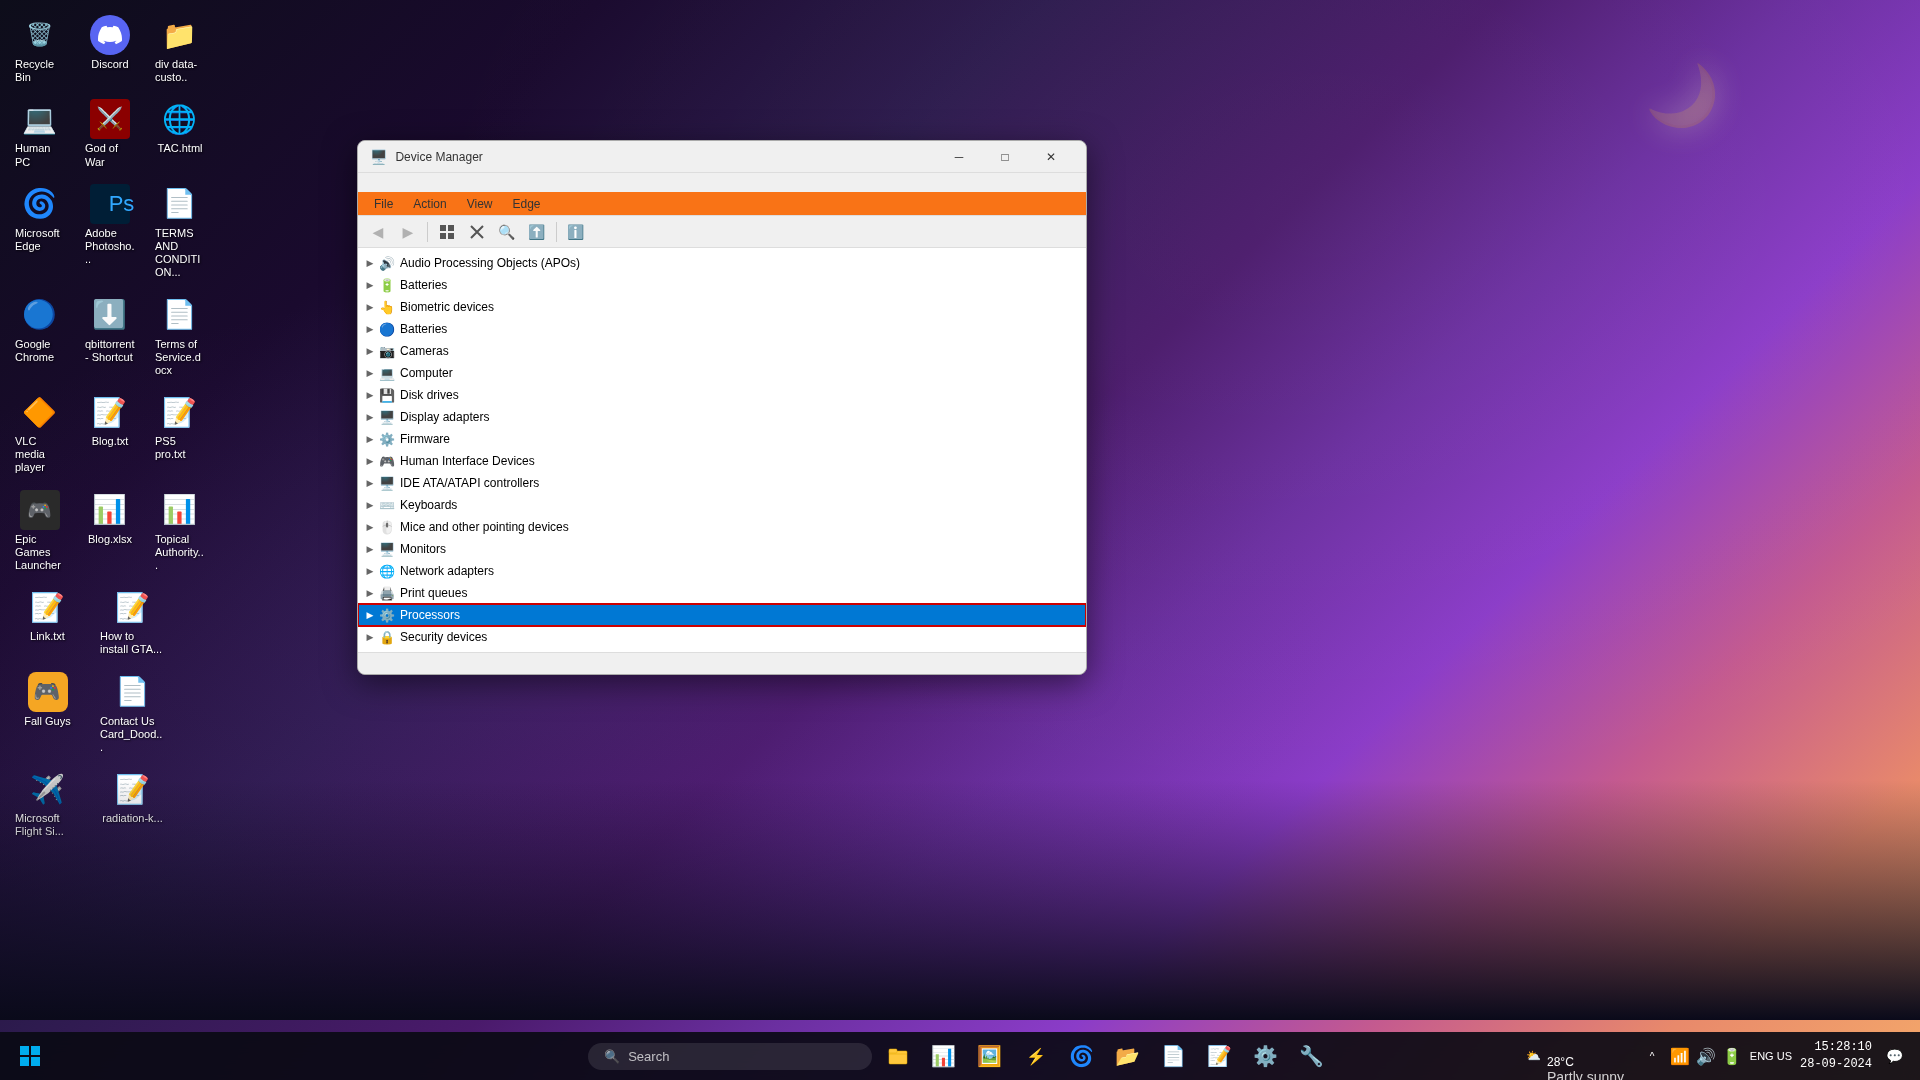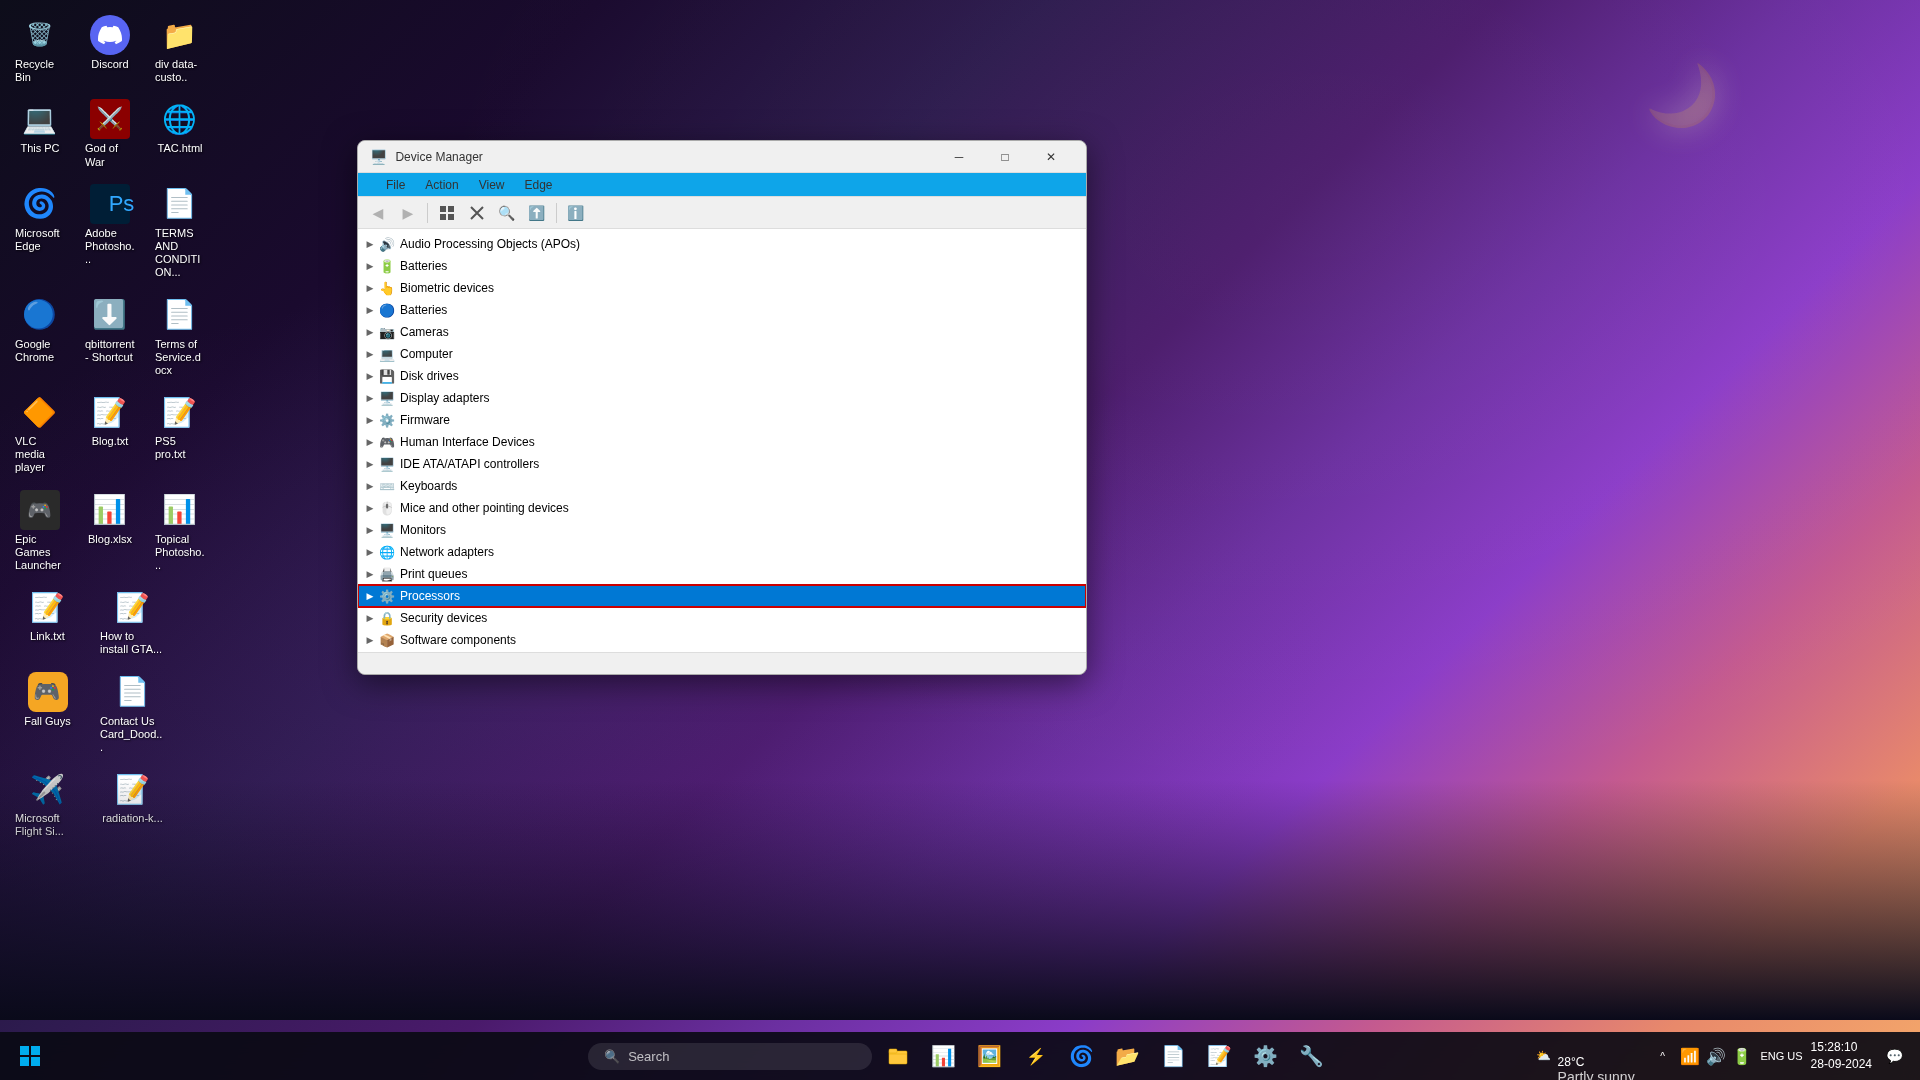--- a/index.html
+++ b/index.html
@@ -180,24 +180,25 @@
     }
 
     .tray-icons {
       display: flex;
       align-items: center;
       gap: 6px;
       font-size: 16px;
     }
 
     .clock {
-      text-align: left;
+      text-align: right;
       color: white;
       font-size: 12px;
       line-height: 1.4;
+      font-family: Liberation Mono, monospace;
     }
 
     .weather-widget {
       display: flex;
       align-items: center;
       gap: 6px;
       color: white;
       padding: 4px 10px;
       border-radius: 4px;
     }
@@ -263,24 +264,25 @@
       color: #333;
       border-radius: 0;
     }
     .win-btn.close { border-radius: 0 8px 0 0; }
 
     
     .menu-bar {
       height: 24px;
       display: flex;
       align-items: center;
-      padding: 0 20px;
+      padding: 0 8px;
       gap: 4px;
-      background: #0ea5e9;
+      background: #f97316;
       border-bottom: 1px solid #ddd;
+      margin-top: 19px;
     }
 
     .menu-item {
       padding: 2px 8px;
       cursor: pointer;
       border-radius: 3px;
       font-size: 12px;
       color: #333;
     }
 
@@ -426,21 +428,21 @@
       <div class="desktop-icon">
         <div class="icon-img" style="background:none; font-size:28px;">📁</div>
         <span class="icon-label">div
 data-custo..</span>
       </div>
     </div>
 
     <div class="icon-row">
       <div class="desktop-icon">
         <div class="icon-img" style="font-size:28px;">💻</div>
-        <span class="icon-label">This PC</span>
+        <span class="icon-label">Human PC</span>
       </div>
       <div class="desktop-icon">
         <div class="icon-img icon-godofwar" style="font-size:22px; color:white; font-weight:bold;">⚔️</div>
         <span class="icon-label">God of War</span>
       </div>
       <div class="desktop-icon">
         <div class="icon-img" style="font-size:28px;">🌐</div>
         <span class="icon-label">TAC.html</span>
       </div>
     </div>
@@ -503,21 +505,21 @@
         <span class="icon-label">Epic Games
 Launcher</span>
       </div>
       <div class="desktop-icon">
         <div class="icon-img" style="font-size:28px;">📊</div>
         <span class="icon-label">Blog.xlsx</span>
       </div>
       <div class="desktop-icon">
         <div class="icon-img" style="font-size:28px;">📊</div>
         <span class="icon-label">Topical
-Photosho...</span>
+Authority...</span>
       </div>
     </div>
 
     <div class="icon-row">
       <div class="desktop-icon">
         <div class="icon-img" style="font-size:28px;">📝</div>
         <span class="icon-label">Link.txt</span>
       </div>
       <div class="desktop-icon">
         <div class="icon-img" style="font-size:28px;">📝</div>

